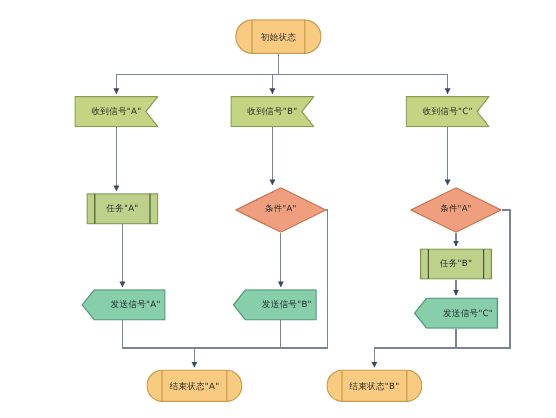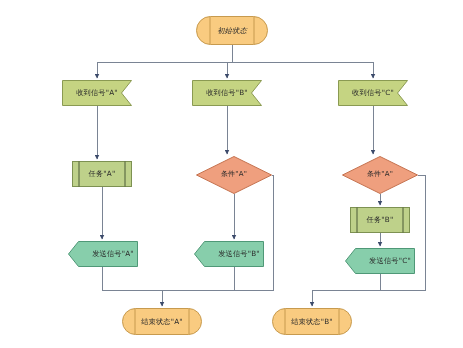--- a/index.html
+++ b/index.html
@@ -91,21 +91,21 @@
       <path d="M 102 267 L 102 290 L 162 290"></path>
 
       <path d="M 234 267 L 234 290 L 162 290"></path>
 
       <path d="M 380 274 L 380 290 L 312 290 L 312 306" marker-end="url(#arrow)"></path>
 
       <path d="M 418 175 L 425 175 L 425 290 L 312 290"></path>
     </g>
   </svg>
 
-  <div class="node" style="left:196px; top:16px; width:72px; height:29px;font-style:italic;">
+  <div class="node" style="left:196px; top:16px; width:72px; height:29px;">
     <svg class="shape" viewBox="0 0 72 29" preserveAspectRatio="none">
       <rect x="0.5" y="0.5" width="71" height="28" rx="14" ry="14" fill="#f9cb80" stroke="#c79a4e"></rect>
       <line x1="14" y1="0.5" x2="14" y2="28.5" stroke="#c79a4e"></line>
       <line x1="58" y1="0.5" x2="58" y2="28.5" stroke="#c79a4e"></line>
     </svg>
     <div class="label">初始状态</div>
   </div>
 
   <div class="node" style="left:62px; top:80px; width:70px; height:26px;">
     <svg class="shape" viewBox="0 0 70 26" preserveAspectRatio="none">

